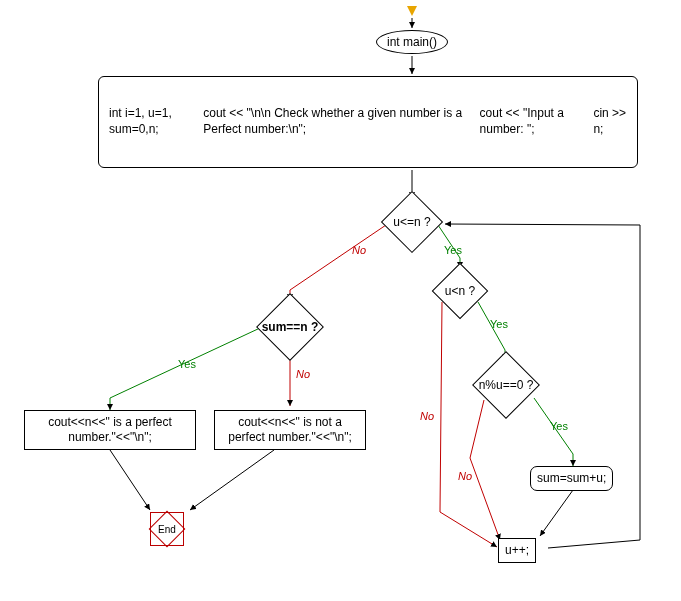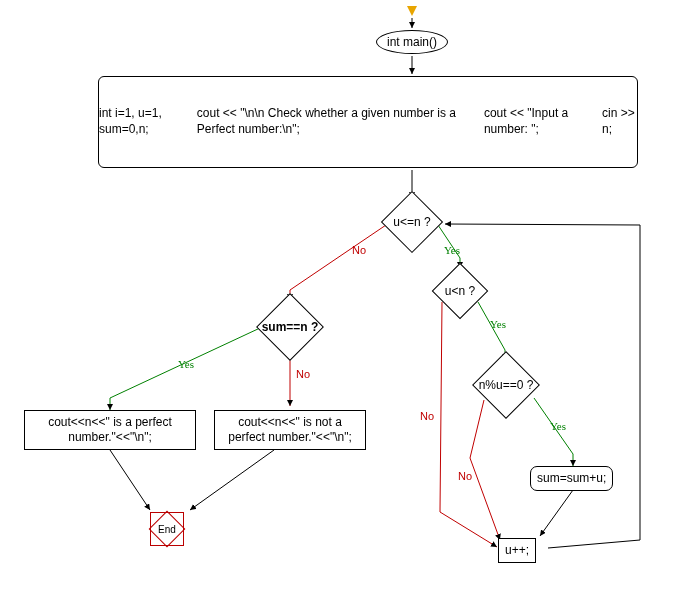--- a/index.html
+++ b/index.html
@@ -39,21 +39,21 @@
     border-radius: 50%;
     background: #fff;
     padding: 4px 10px;
   }
   
   .codeblock {
     border: 1px solid #000;
     border-radius: 6px;
     background: #fff;
     text-align: left;
-    padding: 6px 0;
+    padding: 6px 10px;
     line-height: 1.3;
     white-space: pre-wrap;
   }
   
   .diamond-wrap {
     position: absolute;
   }
   .diamond {
     width: 100%;
     height: 100%;
@@ -106,22 +106,22 @@
     top: 0; left: 0;
     width: 681px;
     height: 601px;
     pointer-events: none;
   }
   .edge-label {
     position: absolute;
     font-size: 11px;
     background: transparent;
   }
-  .yes { color: #008000; font-family: Liberation Serif, serif; }
-  .no  { color: #c00000; }
+  .yes { color: #008000; }
+  .no  { color: #c00000; font-style: italic; }
 </style>
 </head>
 <body>
 
 <div class="canvas">
 
   <svg class="edges">
     <defs>
       <marker id="arrow" markerWidth="8" markerHeight="8" refX="6" refY="3" orient="auto">
         <path d="M0,0 L6,3 L0,6 Z" fill="#000"></path>

